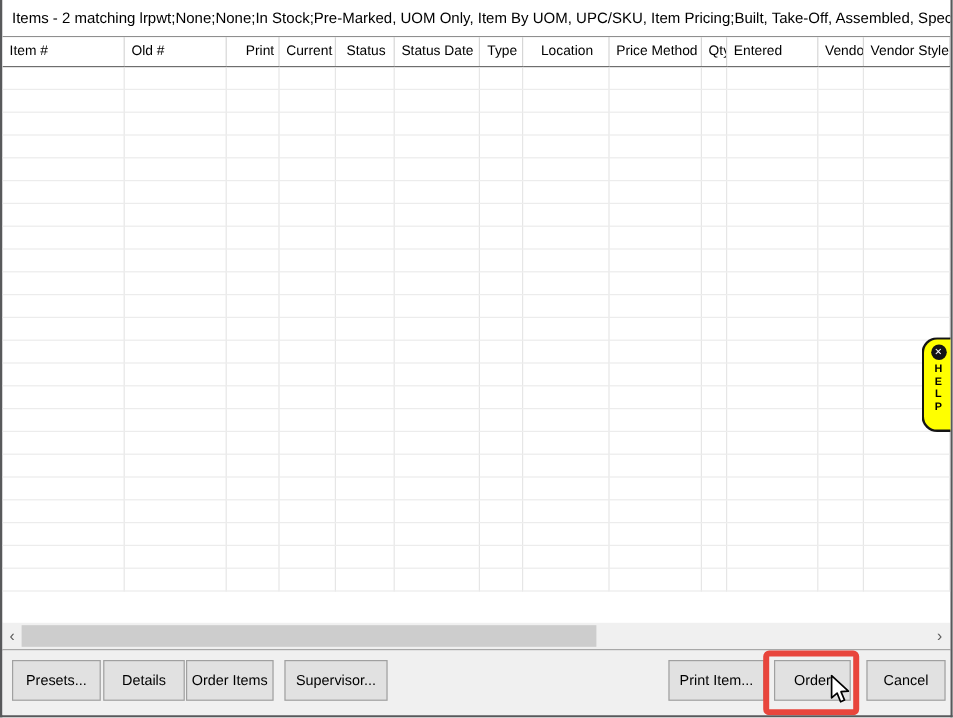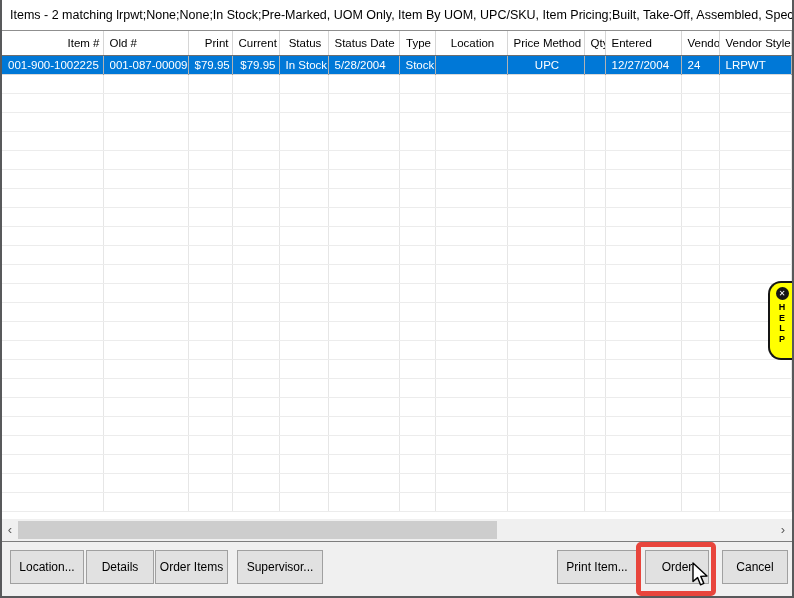--- a/index.html
+++ b/index.html
@@ -71,51 +71,36 @@
           <col style="width: 36px;">
           <col style="width: 72px;">
           <col style="width: 77px;">
           <col style="width: 21px;">
           <col style="width: 76px;">
           <col style="width: 38px;">
           <col style="width: 72px;">
         </colgroup>
       <thead>
           <tr id="header-row">
-            <th style="text-align: right;">Item #</th>
+            <th style="text-align: left;">Item #</th>
             <th style="text-align: left;">Old #</th>
             <th style="text-align: right;">Print</th>
             <th style="text-align: right;">Current</th>
             <th style="text-align: center;">Status</th>
             <th style="text-align: left;">Status Date</th>
             <th style="text-align: center;">Type</th>
             <th style="text-align: center;">Location</th>
             <th style="text-align: center;">Price Method</th>
             <th style="text-align: right;">Qty</th>
             <th style="text-align: left;">Entered</th>
             <th style="text-align: left;">Vendor</th>
             <th style="text-align: left;">Vendor Style</th>
           </tr>
         </thead>
       <tbody id="grid-body">
-          <tr class="selected">
-            <td style="text-align: left;">001-900-1002225</td>
-            <td style="text-align: left;">001-087-00009</td>
-            <td style="text-align: right;">$79.95</td>
-            <td style="text-align: right;">$79.95</td>
-            <td style="text-align: center;">In Stock</td>
-            <td style="text-align: left;">5/28/2004</td>
-            <td style="text-align: center;">Stock</td>
-            <td style="text-align: center;"></td>
-            <td style="text-align: center;">UPC</td>
-            <td style="text-align: right;"></td>
-            <td style="text-align: left;">12/27/2004</td>
-            <td style="text-align: left;">24</td>
-            <td style="text-align: left;">LRPWT</td>
-          </tr>
           <tr class="empty">
             <td style="text-align: left;"></td>
             <td style="text-align: left;"></td>
             <td style="text-align: right;"></td>
             <td style="text-align: right;"></td>
             <td style="text-align: center;"></td>
             <td style="text-align: left;"></td>
             <td style="text-align: center;"></td>
             <td style="text-align: center;"></td>
             <td style="text-align: center;"></td>
@@ -460,21 +445,21 @@
 
   <div class="hscroll">
     <span class="sb-arrow left">‹</span>
     <div class="sb-thumb"></div>
     <span class="sb-arrow right">›</span>
   </div>
 
   <div class="panel-sep"></div>
 
   <div class="panel">
-    <button class="btn" id="btn-presets">Location...</button>
+    <button class="btn" id="btn-presets">Presets...</button>
     <button class="btn" id="btn-details">Details</button>
     <button class="btn" id="btn-super">Supervisor...</button>
     <button class="btn" id="btn-order">Order Items</button>
     <button class="btn" id="btn-print">Print Item...</button>
     <button class="btn" id="btn-select">Order</button>
     <button class="btn" id="btn-cancel">Cancel</button>
 
     <div class="select-highlight"></div>
 
     <svg class="cursor" width="18" height="28" viewBox="0 0 18 28">

